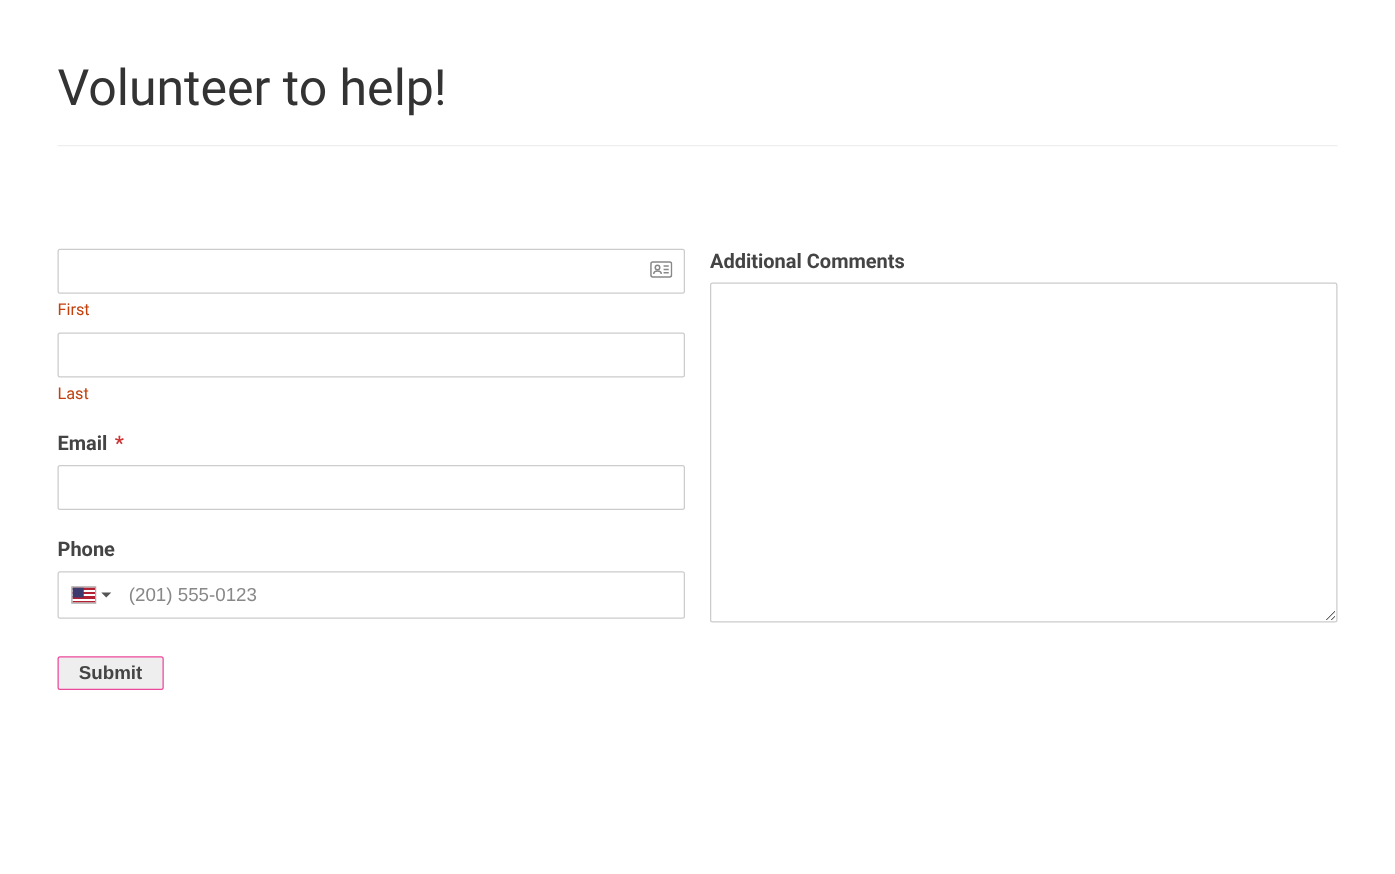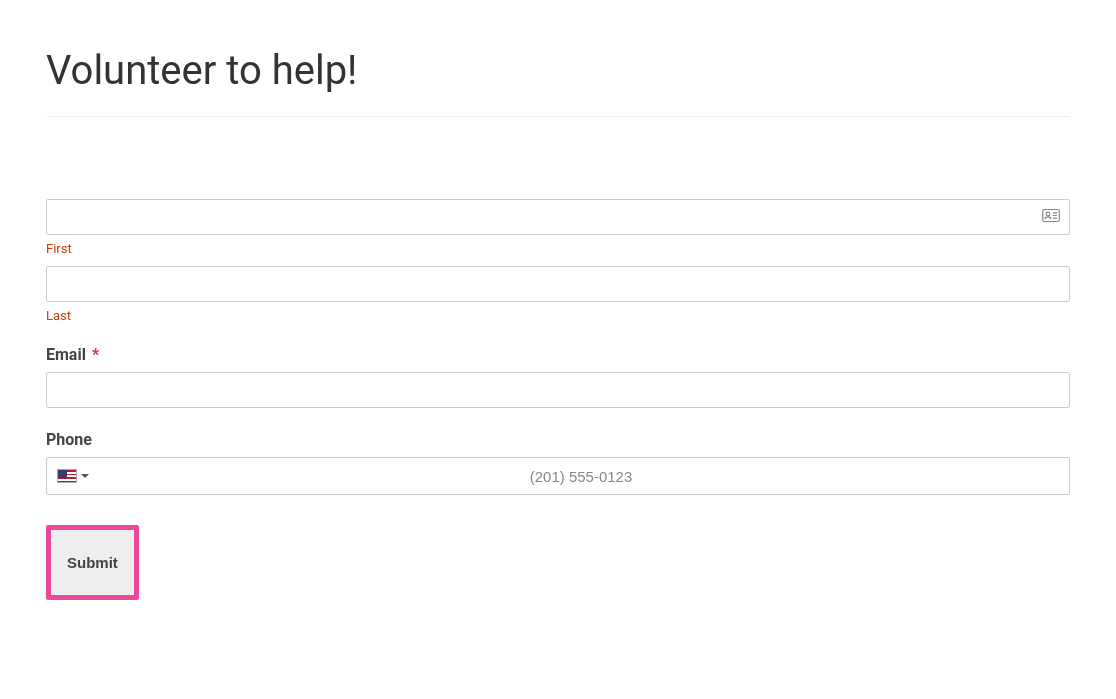--- a/index.html
+++ b/index.html
@@ -125,35 +125,34 @@
   }
   .phone-input {
     flex: 1 1 auto;
     border: none;
     outline: none;
     height: 100%;
     font-size: 15px;
     padding: 0 10px 0 6px;
     color: #333333;
     background: transparent;
-    text-align: center;
   }
   .phone-input::placeholder { color: #888888; }
   .textarea-input {
     height: 272px;
     padding: 8px 10px;
     resize: both;
     font-family: inherit;
   }
   .submit-row { margin-top: 30px; }
   .submit-btn {
     display: inline-block;
     background: #eeeeee;
-    border: 5px solid #ec4899;
-    padding: 24px 16px;
+    border: 1px solid #ec4899;
+    padding: 4px 16px;
     font-size: 15px;
     font-weight: 700;
     color: #444444;
     cursor: pointer;
     border-radius: 2px;
   }
 </style>
 </head>
 <body>
 
@@ -210,15 +209,23 @@
           <input type="tel" class="phone-input" placeholder="(201) 555-0123" style="">
         </div>
       </div>
 
       <div class="submit-row">
         <button type="button" class="submit-btn">Submit</button>
       </div>
 
     </div>
 
+    <div class="col">
+      <div class="field-block">
+        <div class="label-row">
+          <span>Additional Comments</span>
+        </div>
+        <textarea class="textarea-input" value="" style=""></textarea>
+      </div>
+    </div>
 
   </div>
 </div>
 
 </body></html>

